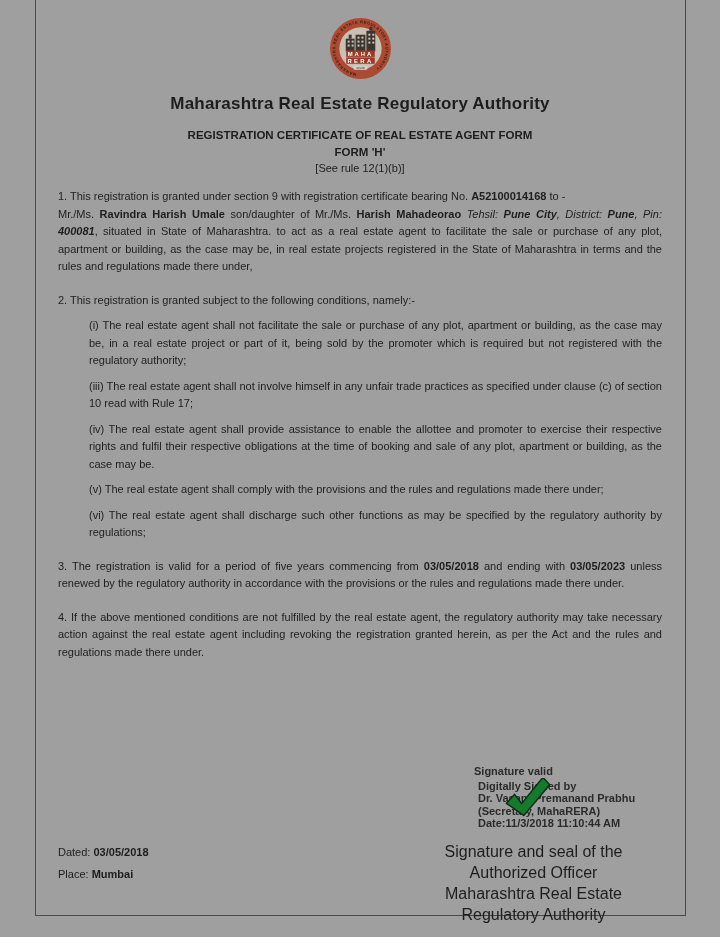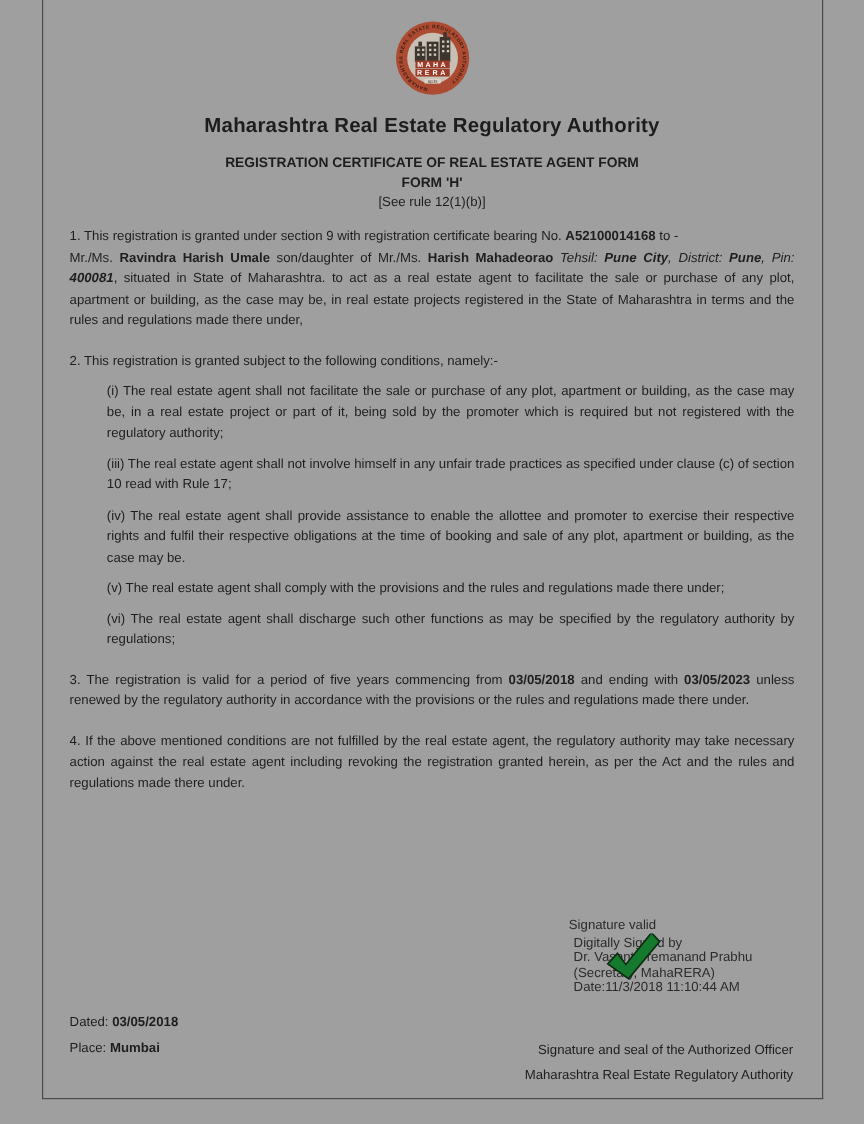--- a/index.html
+++ b/index.html
@@ -61,42 +61,42 @@
     text-align:justify;
     margin-top:8px;
     color:#1e1e1e;
   }
   .sig-block {
     position:absolute;
     left:438px; top:766px;
     font-size:11px;
     line-height:12.6px;
     color:#2b2b2b;
+    font-weight:bold;
   }
   .sig-valid { margin-bottom:2px; }
   .sig-line { padding-left:4px; }
   .sig-check {
     position:absolute;
     left:467px; top:779px;
     width:50px; height:40px;
   }
   .footer-left {
     position:absolute;
     left:22px; top:842px;
     font-size:11px;
     line-height:22px;
   }
   .footer-right {
     position:absolute;
     left:370px; top:842px;
     width:255px;
-    text-align:right;
-    font-size:11px;
+    text-align:center;
+    font-size:16px;
     line-height:21px;
-    margin-top:24px;
   }
   .b { font-weight:bold; }
 </style>
 </head>
 <body>
 
 <div class="page">
   <div class="content">
 
     <div class="logo-wrap">

